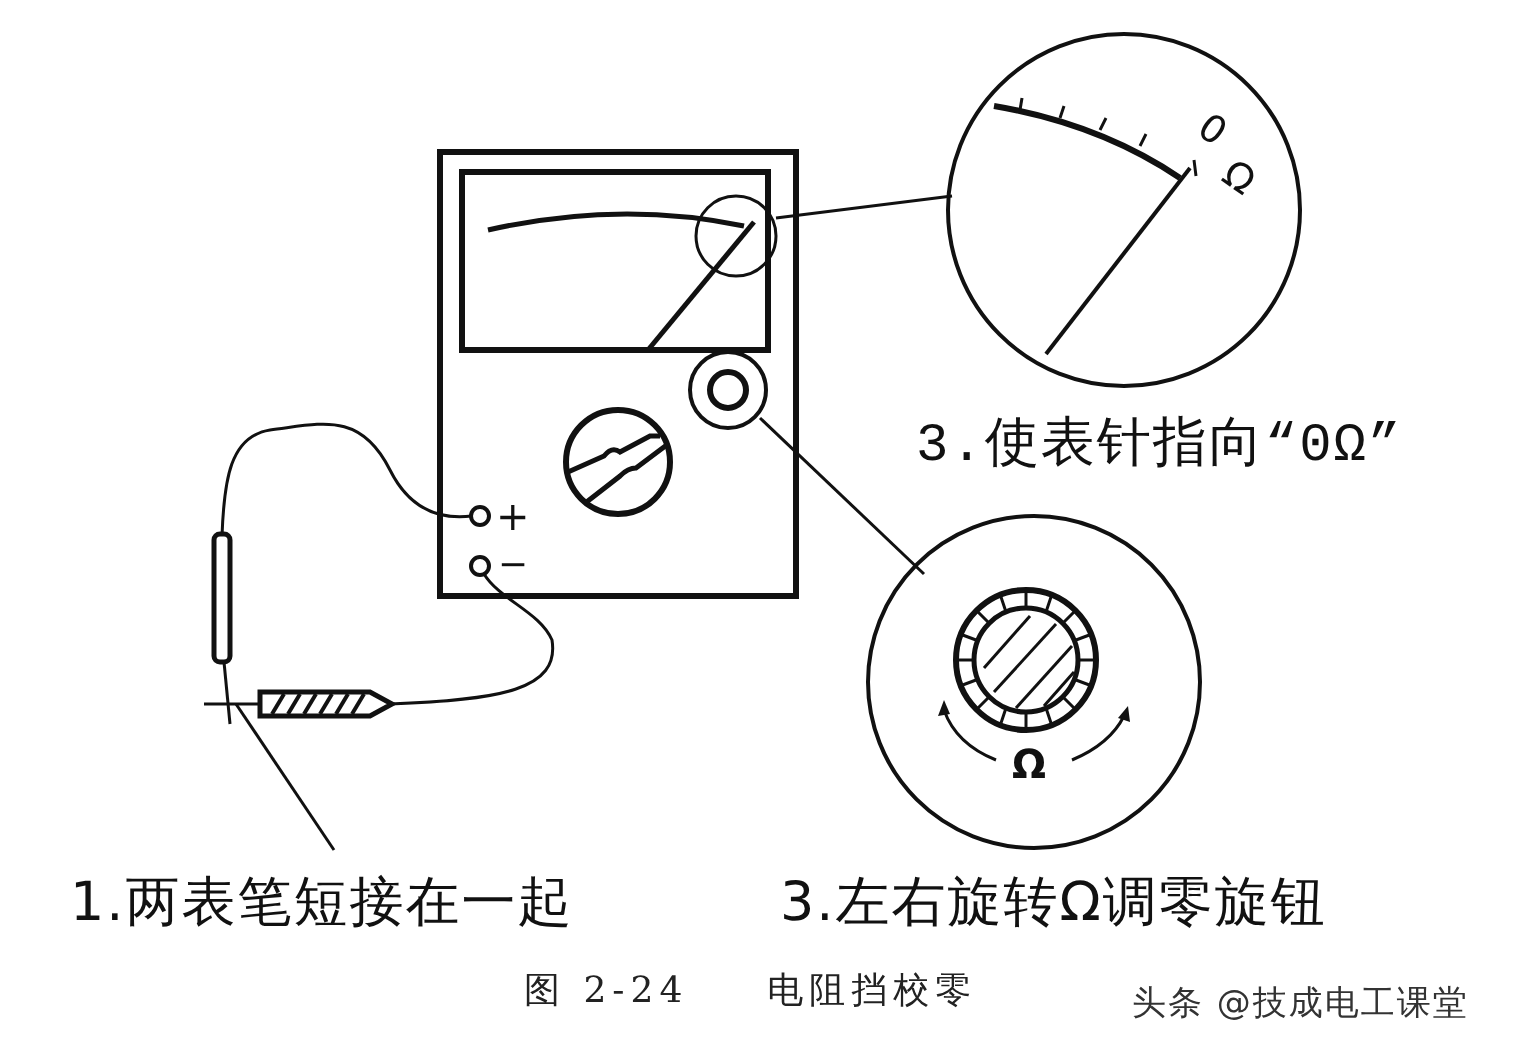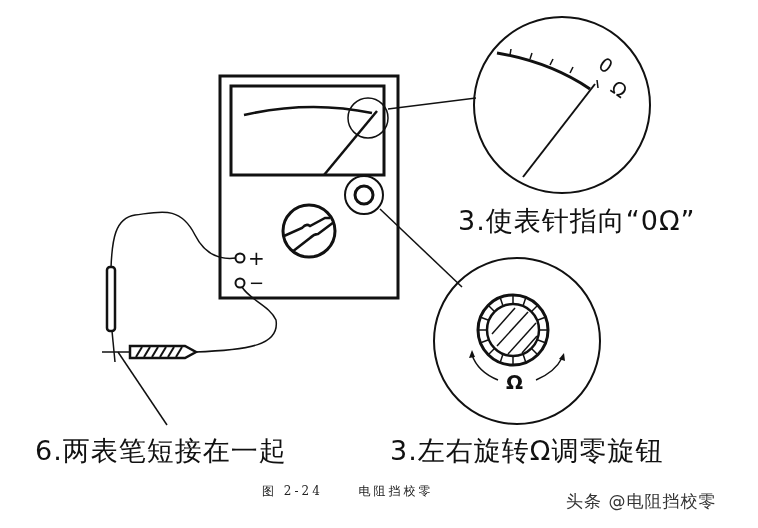--- a/index.html
+++ b/index.html
@@ -1,20 +1,20 @@
 <!DOCTYPE html>
 <html><head>
 <meta charset="utf-8">
 <style>
   html, body { margin: 0; padding: 0; background: #ffffff; }
   body { width: 758px; height: 528px; position: relative; overflow: hidden; font-family: "DejaVu Sans", sans-serif; }
   svg { position: absolute; left: 0; top: 0; }
   .lbl { position: absolute; color: #111; white-space: nowrap; }
   .step { font-size: 27px; letter-spacing: 1px; }
-  .caption { font-family: "DejaVu Serif", serif; font-size: 12px; letter-spacing: 3px; color: #222; }
+  .caption { font-family: "DejaVu Serif", serif; font-size: 18px; letter-spacing: 3px; color: #222; }
   .watermark { font-size: 17px; color: #333; letter-spacing: 1px; }
   .glyph { position: absolute; color: #111; font-family: "DejaVu Sans", sans-serif; }
 </style>
 </head>
 <body>
 
 <svg width="758" height="528" viewBox="0 0 758 528">
 
   <rect x="220" y="76" width="178" height="222" fill="none" stroke="#111" stroke-width="3"></rect>
 
@@ -103,23 +103,23 @@
   <path d="M536 380 Q555 372 562 358" fill="none" stroke="#111" stroke-width="1.5"></path>
   <polygon points="564,353 559,359 565,361" fill="#111"></polygon>
 </svg>
 
 <span class="glyph" style="left:248px; top:246px; font-size:20px;">+</span>
 <span class="glyph" style="left:249px; top:272px; font-size:18px;">−</span>
 <span class="glyph" style="left:600px; top:54px; font-size:19px; transform:rotate(35deg);">0</span>
 <span class="glyph" style="left:612px; top:78px; font-size:19px; transform:rotate(35deg);">Ω</span>
 <span class="glyph" style="left:506px; top:370px; font-size:20px; font-weight:bold;">Ω</span>
 
-<div class="lbl step" style="left:458px; top:203px;">3.使表针指向“0Ω”</div>
-<div class="lbl step" style="left:35px; top:433px;">6.两表笔短接在一起</div>
+<div class="lbl step" style="left:458px; top:203px;font-family:Liberation Mono, monospace;">3.使表针指向“0Ω”</div>
+<div class="lbl step" style="left:35px; top:433px;">1.两表笔短接在一起</div>
 <div class="lbl step" style="left:390px; top:433px;">3.左右旋转Ω调零旋钮</div>
 
 <div class="lbl caption" style="left:262px; top:483px;">
   <span>图 2-24</span>
   <span style="display:inline-block; width:22px;"></span>
   <span>电阻挡校零</span>
 </div>
 
-<div class="lbl watermark" style="left:566px; top:490px;">头条 @电阻挡校零</div>
+<div class="lbl watermark" style="left:566px; top:490px;">头条 @技成电工课堂</div>
 
 </body></html>

